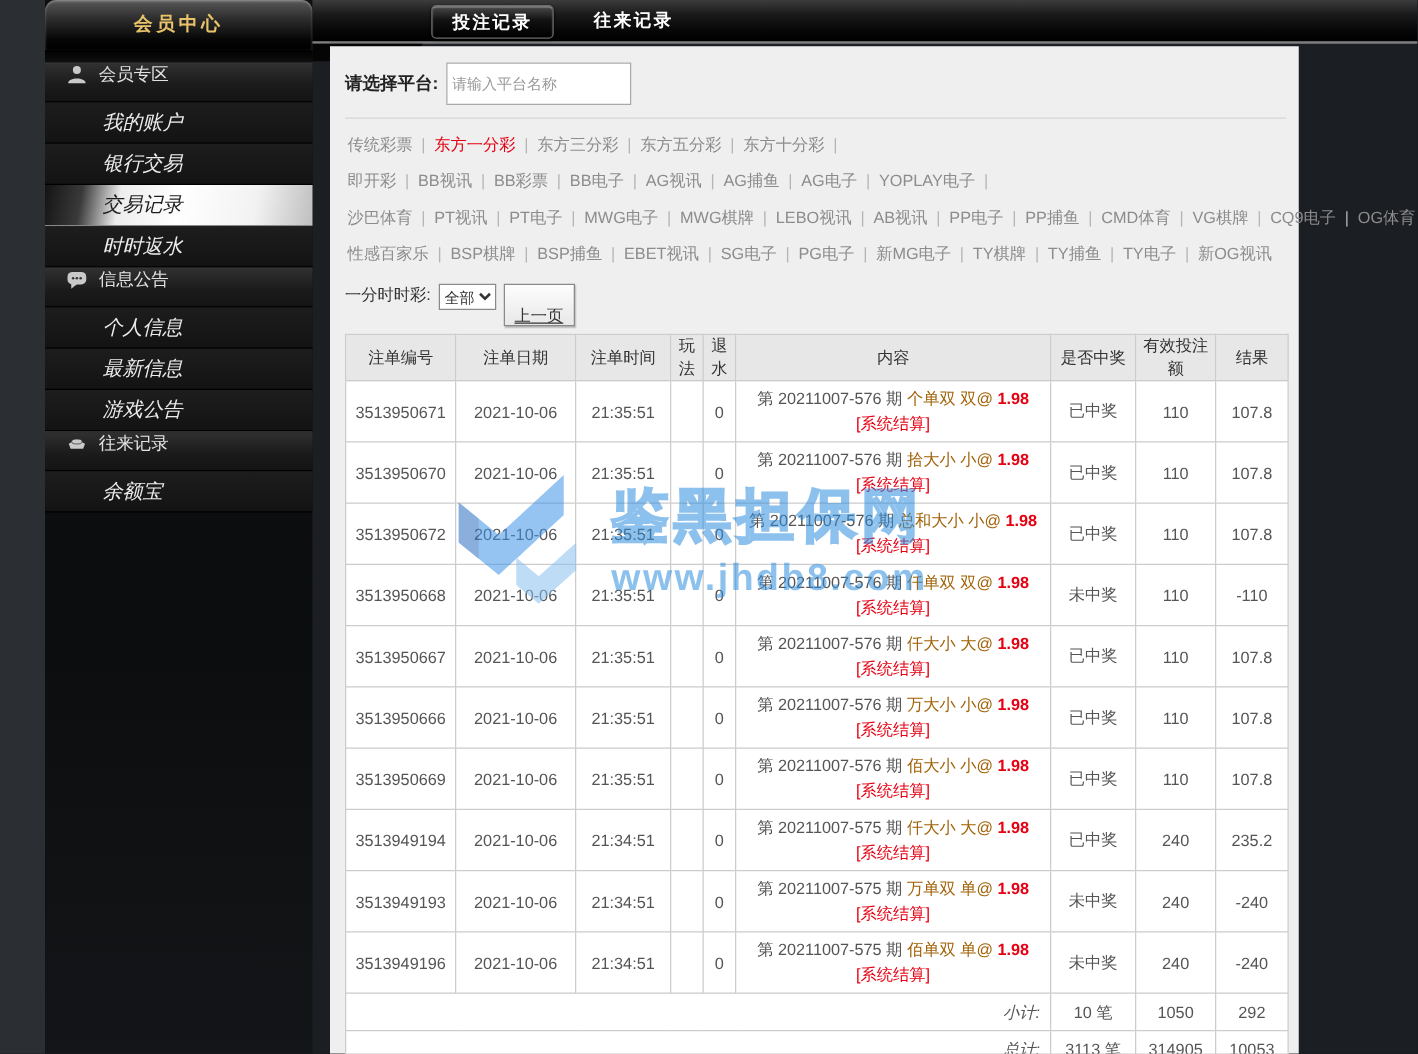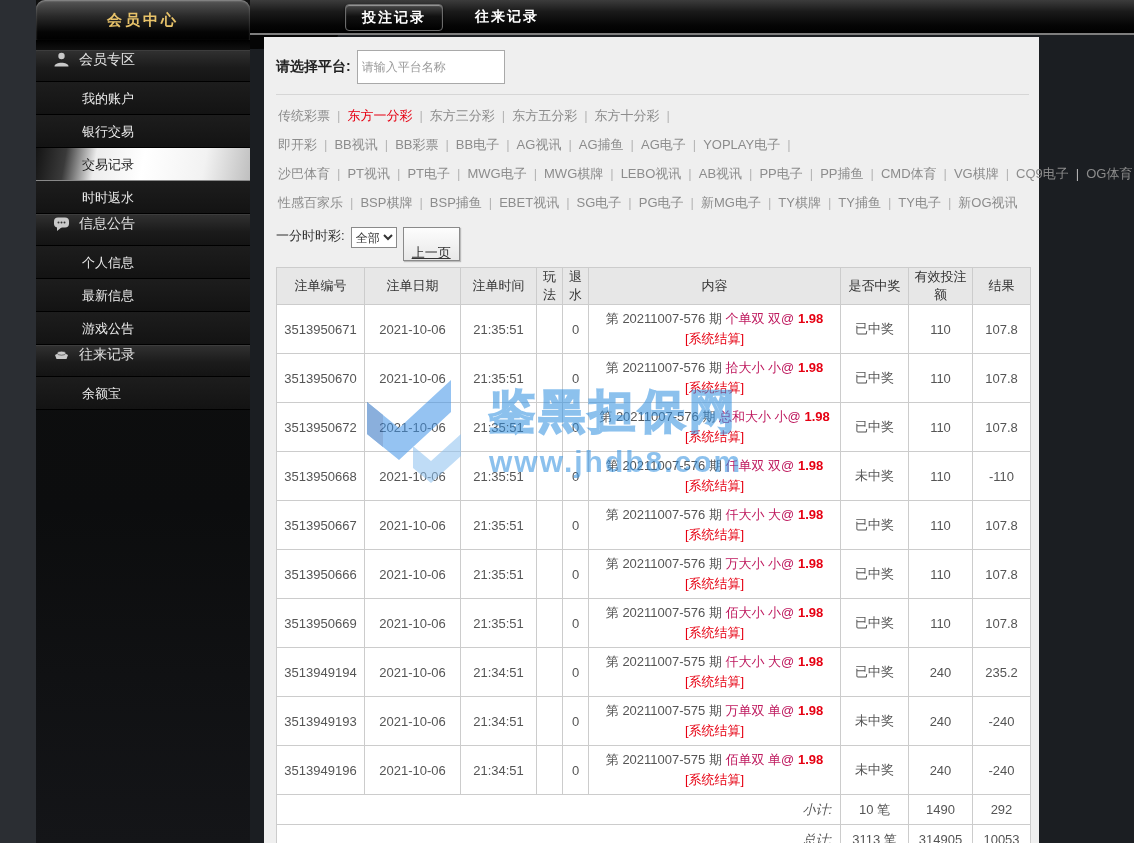--- a/index.html
+++ b/index.html
@@ -16,23 +16,23 @@
                     font-size:15px; font-weight:bold; letter-spacing:3px;
                     border-radius:9px 9px 0 0;
                     background:linear-gradient(180deg,#585858 0%,#2a2a2a 40%,#050505 80%,#000 100%);
                     box-shadow:inset 0 1px 2px rgba(255,255,255,.35); }
   .sb-spacer { height:10px; background:linear-gradient(180deg,#000,#101010); }
   .sb-group { height:32px; display:flex; align-items:flex-start; gap:9px; padding-left:17px;
               color:#e2e2e2; font-size:14px;
               background:linear-gradient(180deg,#303030 0%,#1b1b1b 55%,#141414 100%);
               border-top:1px solid #3d3d3d; border-bottom:1px solid #000; }
   .sb-group .icn { width:17px; height:17px; display:inline-flex; }
-  .sb-item { height:33px; line-height:33px; padding-left:46px; color:#ececec; font-size:13px;
+  .sb-item { height:33px; line-height:33px; padding-left:46px; color:#ececec; font-size:16px;
              background:linear-gradient(180deg,#1d1d1d 0%,#131313 100%);
-             border-bottom:1px solid #000; cursor:pointer; }
+             border-bottom:1px solid #000; cursor:pointer;font-style:italic; }
   .sb-item.active { background:linear-gradient(100deg,#141414 0%,#3a3a3a 14%,#ededed 28%,#ffffff 50%,#f2f2f2 78%,#bfbfbf 100%);
                     color:#1c1c1c; border-bottom:1px solid #888; }
 
   
   .topbar { position:absolute; left:250px; top:0; width:884px; height:35px;
             background:linear-gradient(180deg,#3c3c3c 0%,#1a1a1a 35%,#060606 75%,#000 100%);
             border-bottom:2px solid #7e7e7e; }
   .tabs { position:absolute; left:95px; top:0; height:35px; display:flex; gap:16px; align-items:center; }
   .tab { padding:0 16px; height:27px; line-height:25px; color:#fff; font-size:14px; font-weight:bold;
          letter-spacing:2px; cursor:pointer; }
@@ -62,21 +62,21 @@
               background:linear-gradient(#fdfdfd,#e8e8e8); color:#333; text-decoration:underline;
               box-shadow:1px 1px 1px #bbb; cursor:pointer; }
 
   
   table.records { border-collapse:collapse; width:754px; background:#fff; table-layout:fixed; }
   table.records th, table.records td { border:1px solid #ccc; font-size:13px; text-align:center; color:#555; }
   table.records thead th { background:#e7e7e7; height:24px; font-weight:normal; color:#333; }
   table.records tbody td { height:49px; }
   .cell-content { line-height:20px; }
   .period-txt { color:#555; }
-  .bet-txt { color:#be185d; }
+  .bet-txt { color:#a16207; }
   .odds-txt { color:#e60012; font-weight:bold; }
   .settle-txt { color:#e60012; display:block; }
   .status-won { color:#e60012; }
   .status-lost { color:#666; }
   .result-pos { color:#e60012; }
   .result-neg { color:#666; }
   tr.summary td { height:30px; }
   .sum-label { text-align:right !important; padding-right:8px; color:#555;font-style:italic; }
 
   .pagination { width:754px; margin-top:2px; display:flex; justify-content:center; align-items:flex-start;
@@ -298,21 +298,21 @@
           <td class="cell-content"><span class="period-txt">第 20211007-575 期  </span><span class="bet-txt">佰单双 单@ </span><span class="odds-txt">1.98</span><span class="settle-txt">[系统结算]</span></td>
           <td class="status-lost">未中奖</td>
           <td>240</td>
           <td class="result-neg">-240</td>
         </tr>
       </tbody>
     <tfoot id="table-foot">
         <tr class="summary">
           <td class="sum-label" colspan="6">小计:</td>
           <td>10 笔</td>
-          <td>1490</td>
+          <td>1050</td>
           <td class="result-pos">292</td>
         </tr>
         <tr class="summary">
           <td class="sum-label" colspan="6">总计:</td>
           <td>3113 笔</td>
           <td>314905</td>
           <td class="result-pos">10053</td>
         </tr>
       </tfoot>
   </table>

